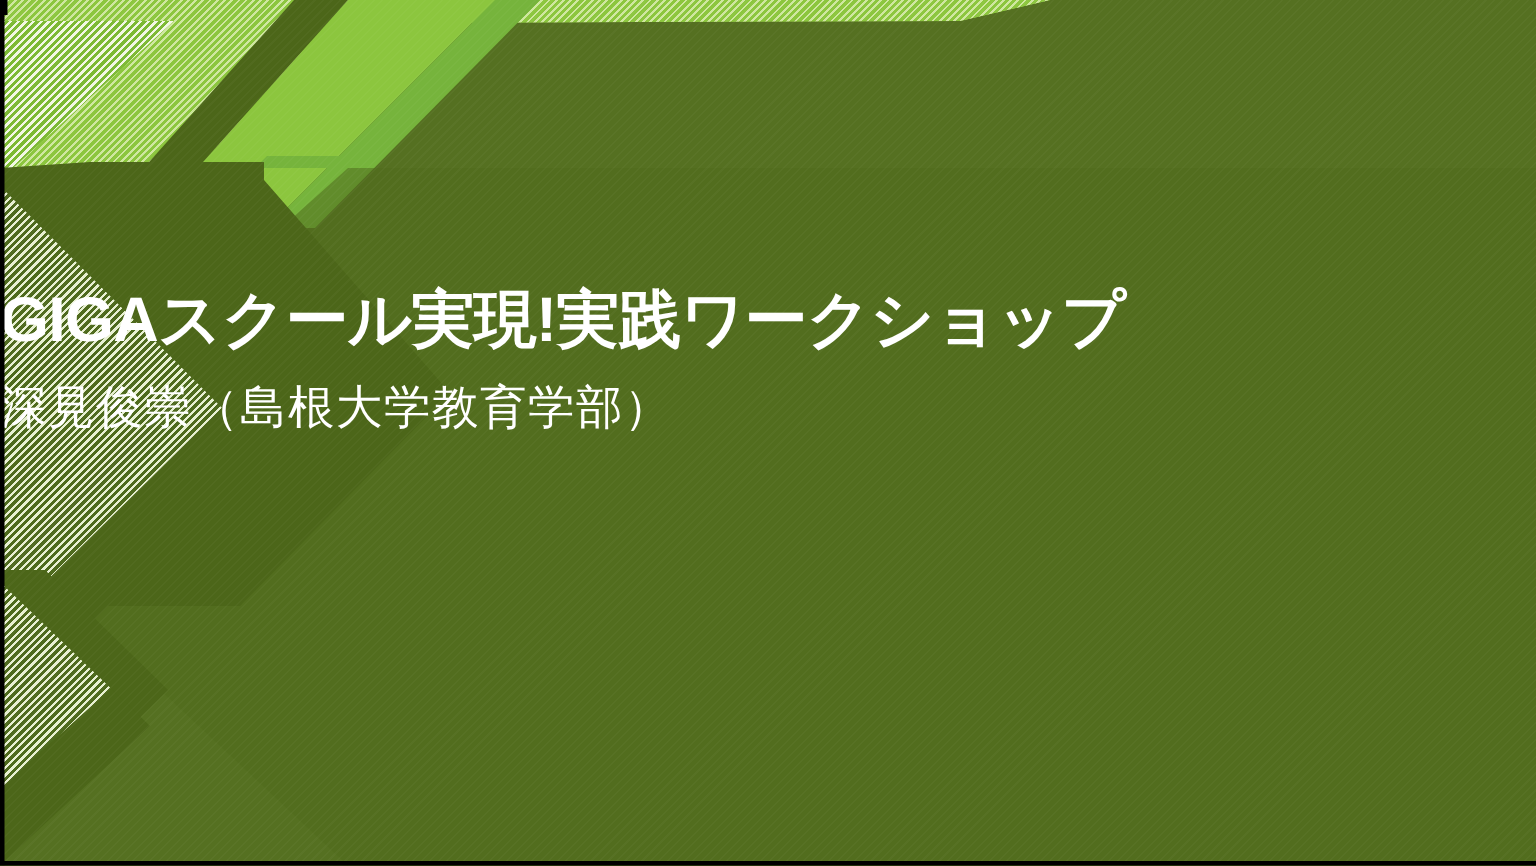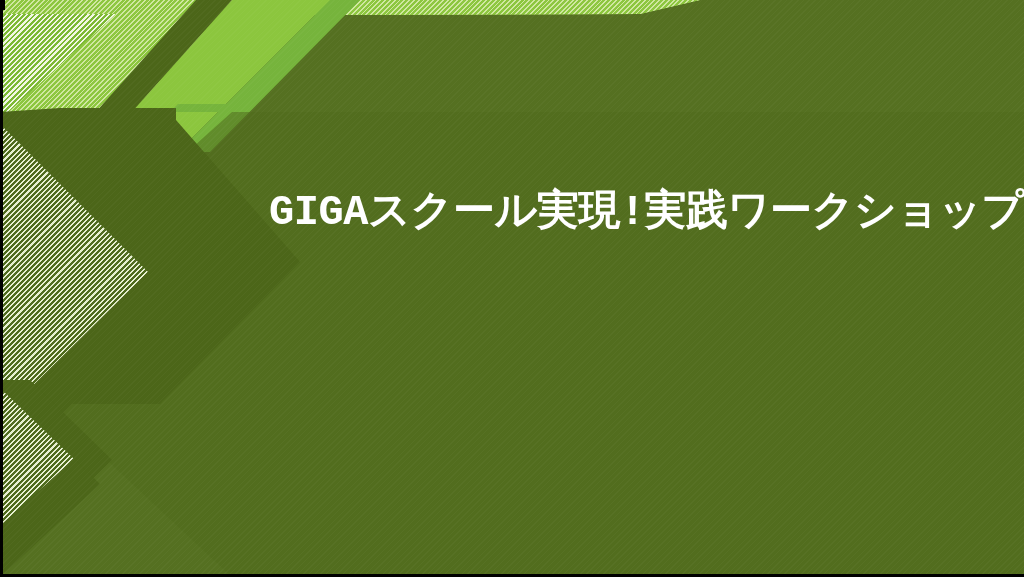--- a/index.html
+++ b/index.html
@@ -76,23 +76,22 @@
   .solid-olive  { background-color: #4c6619; }
   .solid-field  { background-color: #557021; }
   .solid-shade  { background-color: #506c1e; }
 
   
   #text-block {
     position: absolute;
     left: 0;
     top: 188px;
     width: 1024px;
-    text-align: right;
+    text-align: left;
     z-index: 40;
-    font-family: Liberation Mono, monospace;
   }
   #title-line1, #title-line2 {
     color: #ffffff;
     font-weight: bold;
     font-size: 42px;
     line-height: 50px;
     letter-spacing: -0.5px;
     white-space: nowrap;
   }
   #title-line2 { letter-spacing: 0.5px; }
@@ -155,19 +154,20 @@
   <div class="layer solid-olive" style="clip-path: polygon(0px 380px, 30px 380px, 112px 460px, 30px 540px, 0px 540px);"></div>
 
   <div class="layer hatch-dark" style="clip-path: polygon(0px 388px, 74px 459px, 0px 526px);"></div>
 
   <div class="layer solid-olive" style="clip-path: polygon(74px 459px, 100px 484px, 0px 577px, 0px 526px);"></div>
 
   <div class="field-texture"></div>
 
   <div id="text-block">
     <div id="title-line1">GIGAスクール実現!実践ワークショップ</div>
+    <div id="subtitle">深見俊崇（島根大学教育学部）</div>
   </div>
 
   <div class="edge" id="edge-left"></div>
   <div class="edge" id="edge-bottom"></div>
   <div class="edge" id="edge-topleft"></div>
 
 </div>
 
 </body></html>

